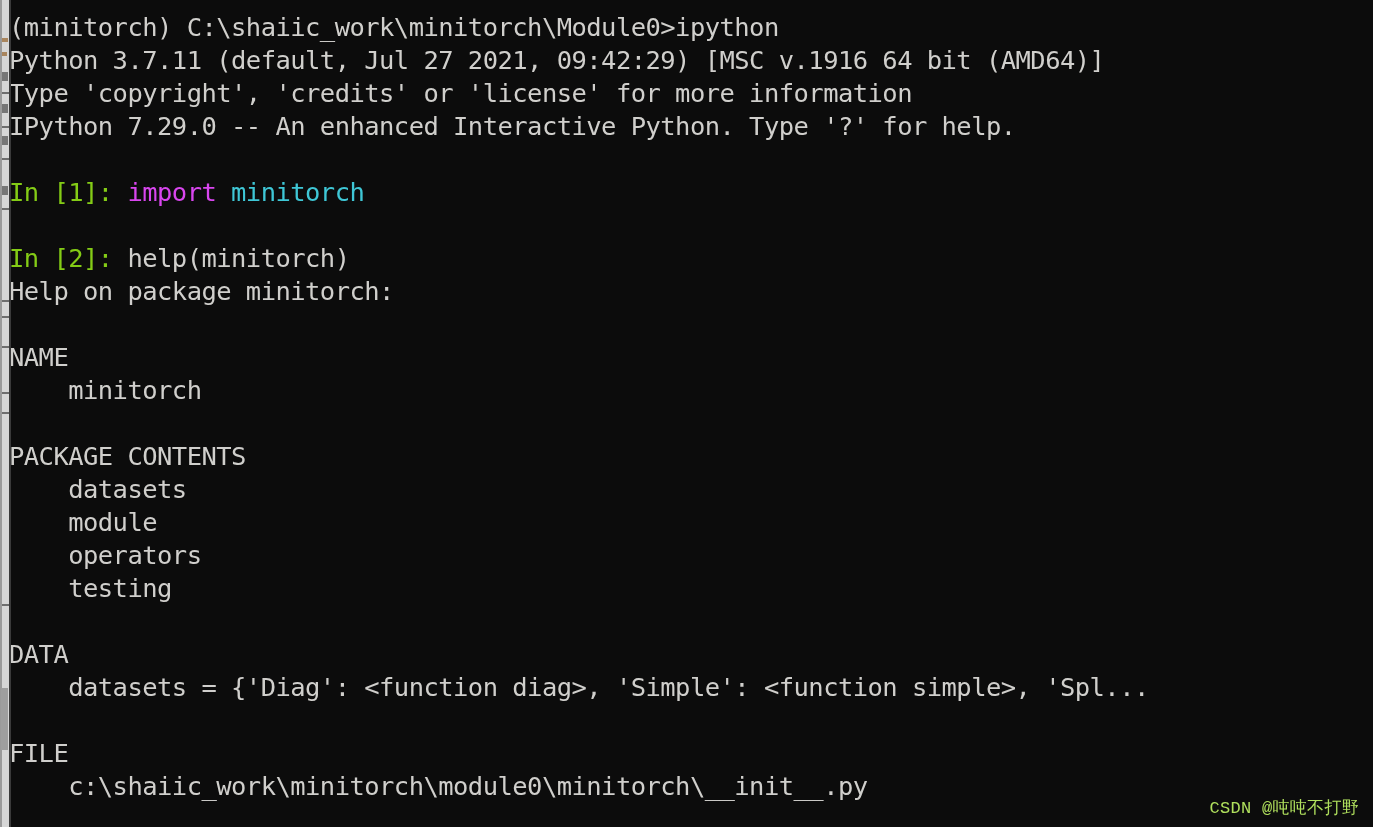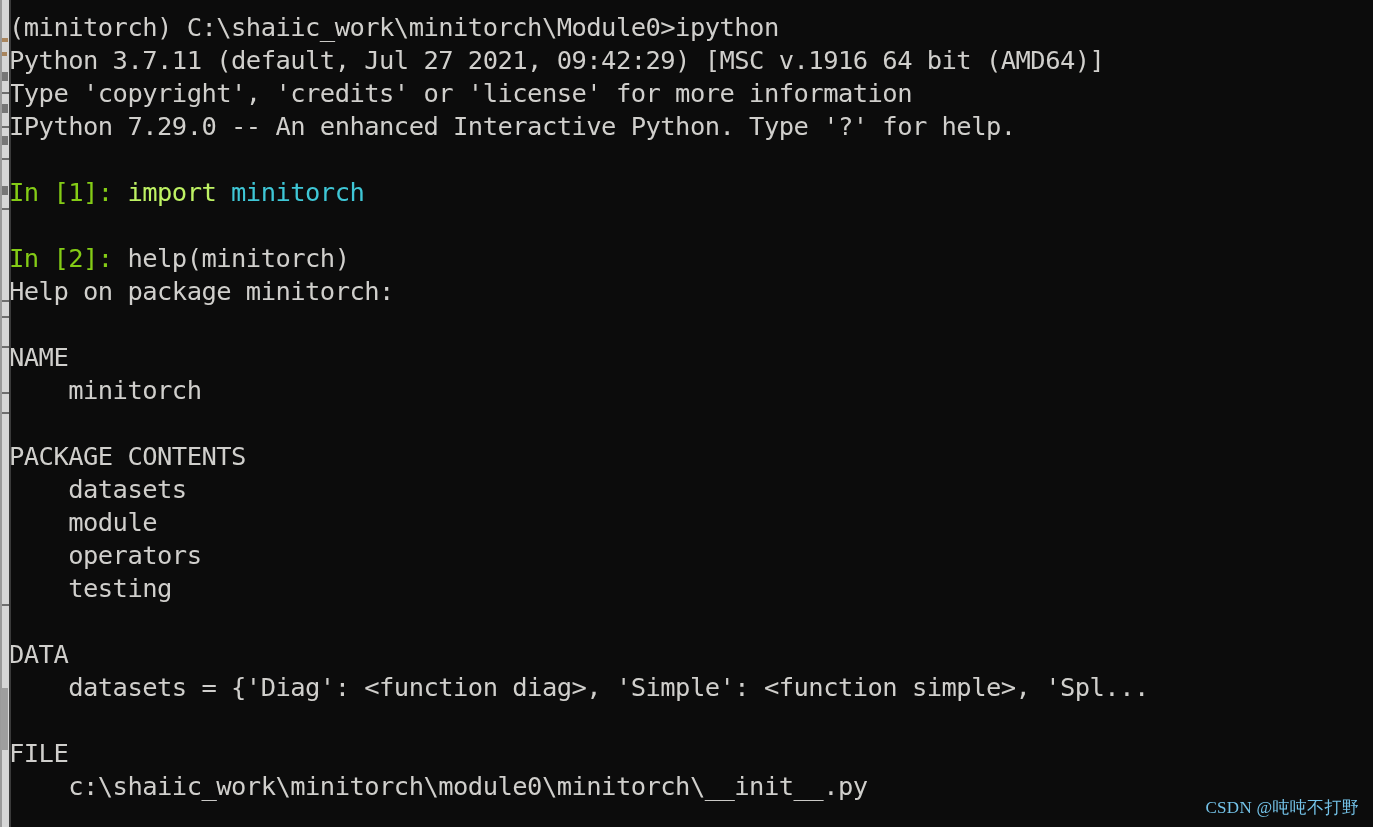--- a/index.html
+++ b/index.html
@@ -95,30 +95,30 @@
   }
   .line {
     height: 33px;
     white-space: pre;
   }
   .blank { height: 33px; }
 
   
   .c-default { color: #d0cfcc; }
   .c-prompt  { color: #84cc16; }
-  .c-kw      { color: #bef264; margin-top: 16px; }
+  .c-kw      { color: #d946ef; margin-top: 16px; }
   .c-name    { color: #3fc7d6; }
 
   
   #watermark {
     position: absolute;
     right: 14px;
     bottom: 8px;
-    color: #7dd3fc;
-    font-family: Liberation Serif, serif;
+    color: #bef264;
+    font-family: Liberation Mono, monospace;
     font-size: 17px;
     letter-spacing: 0.3px;
     opacity: 0.92;
     z-index: 20;
     white-space: nowrap;
   }
 </style>
 </head>
 <body>
 

